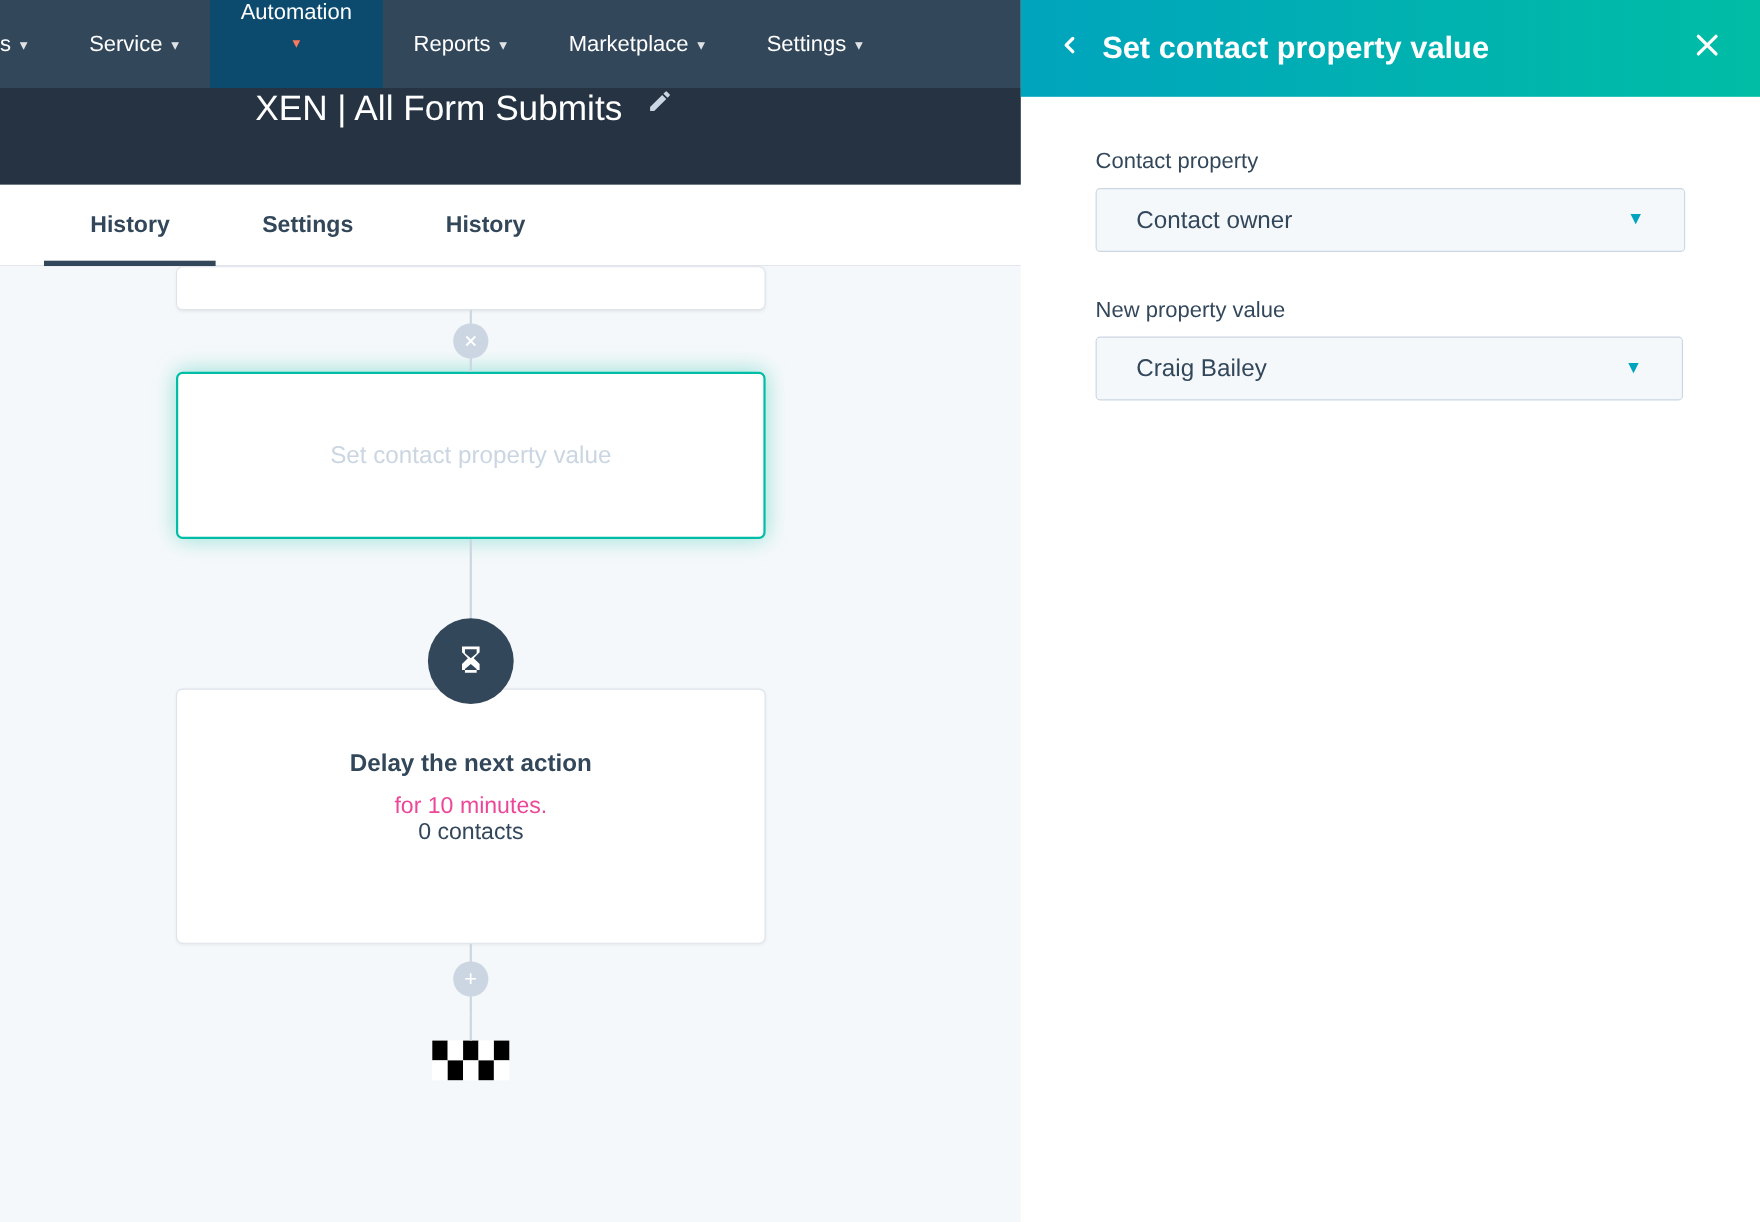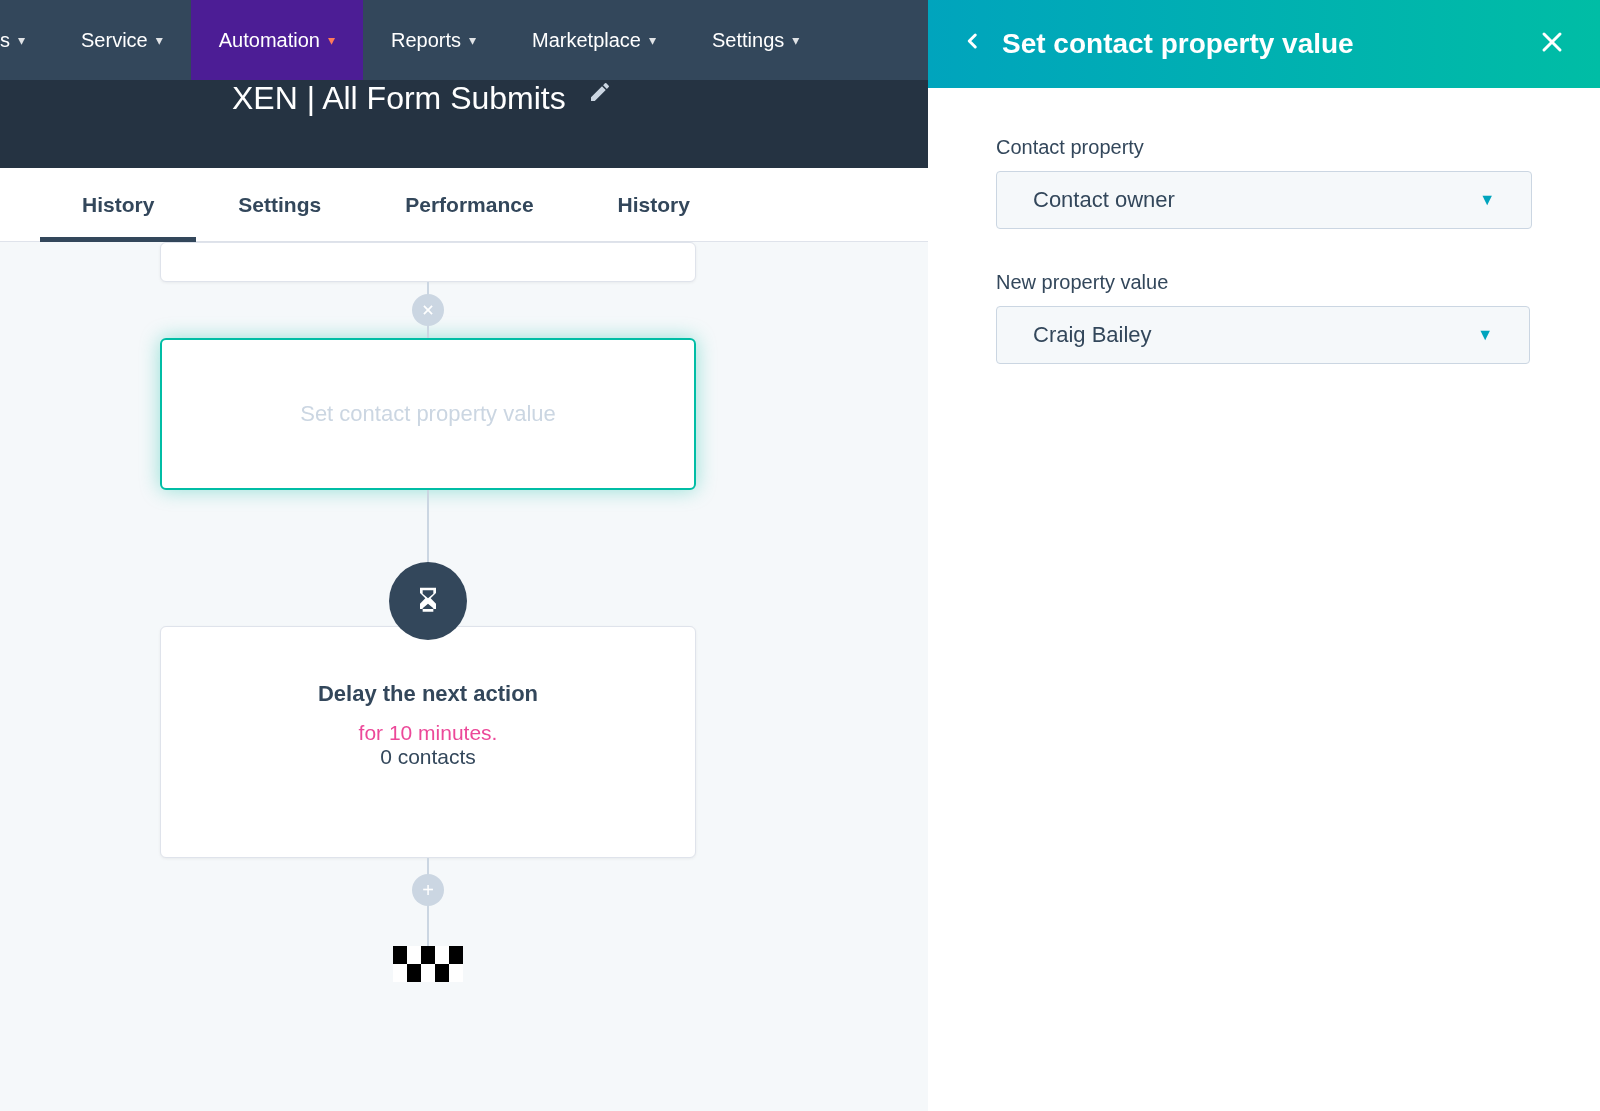--- a/index.html
+++ b/index.html
@@ -23,21 +23,22 @@
     padding: 0 28px;
     height: 100%;
     display: flex;
     align-items: center;
     font-size: 20px;
     cursor: pointer;
     gap: 8px;
   }
   .topnav-item.truncated { padding-left: 0; }
   .topnav-item.active {
-    background: #4c1d95;
+    background: #0c4a6e;
+    flex-direction: column;
   }
   .chev-down {
     font-size: 14px;
     opacity: 0.85;
   }
   .chev-down.orange { color: #ff7a59; opacity: 1; }
   .subheader {
     background: #253342;
     height: 88px;
     display: flex;
@@ -264,23 +265,20 @@
       </svg>
   </span>
 </div>
 
 <div class="tabs">
   <div class="tab active">
       <span>History</span>
     </div>
   <div class="tab">
       <span>Settings</span>
-    </div>
-  <div class="tab">
-      <span>Performance</span>
     </div>
   <div class="tab">
       <span>History</span>
     </div>
 </div>
 
 <div class="canvas">
   <div class="flow">
     <div class="card stub"></div>
     <div class="connector">

